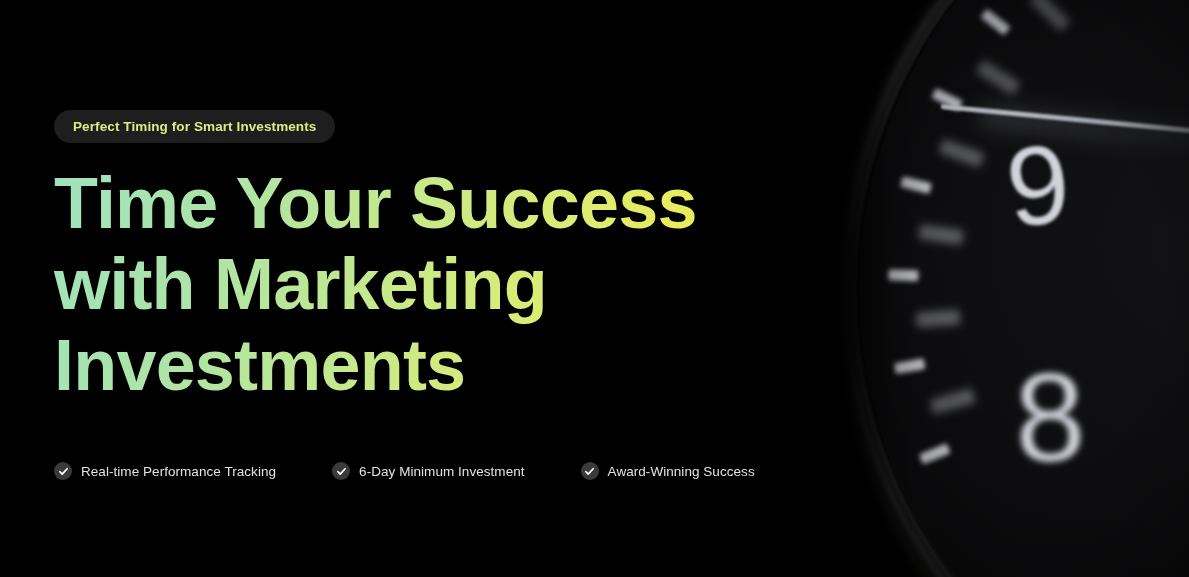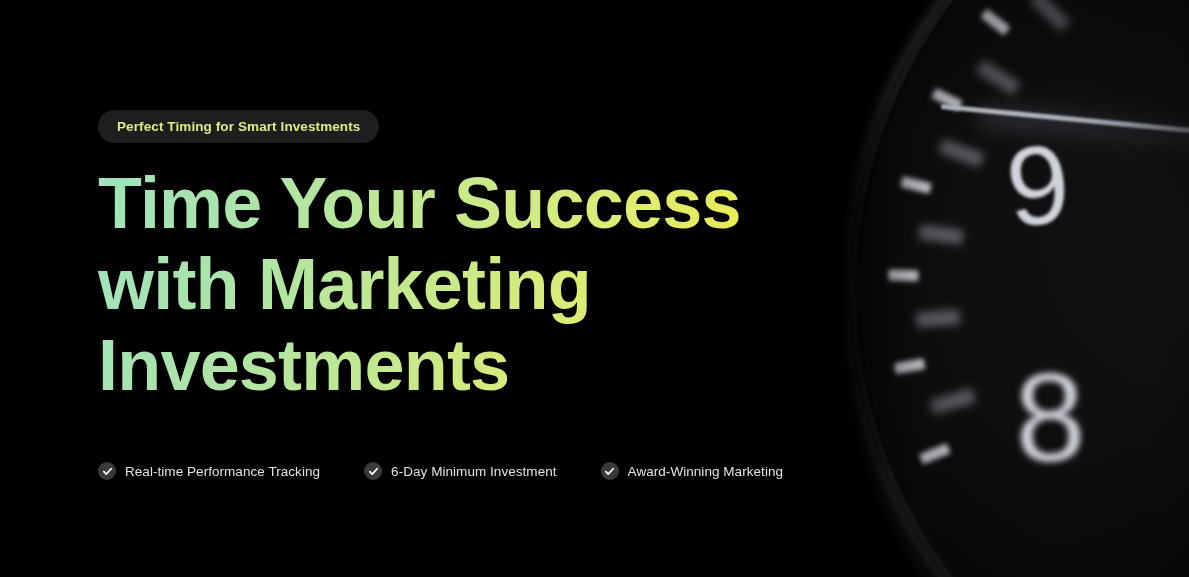--- a/index.html
+++ b/index.html
@@ -166,21 +166,20 @@
       radial-gradient(ellipse 78% 72% at 62% 50%, rgba(0,0,0,0) 40%, rgba(0,0,0,0.55) 100%);
   }
 
   
   .content {
     position: absolute;
     left: 54px;
     top: 0;
     width: 760px;
     height: 577px;
-    margin-left: 44px;
   }
 
   .badge {
     position: absolute;
     top: 110px;
     left: 0;
     display: inline-flex;
     align-items: center;
     height: 33px;
     padding: 0 19px;
@@ -215,21 +214,21 @@
     color: transparent;
     white-space: pre-line;
   }
 
   .features {
     position: absolute;
     top: 462px;
     left: 0;
     display: flex;
     align-items: center;
-    gap: 44px;
+    gap: 56px;
   }
   .feature {
     display: flex;
     align-items: center;
     gap: 9px;
     white-space: nowrap;
   }
   .check-icon {
     flex: 0 0 auto;
     width: 18px;
@@ -314,19 +313,19 @@
         </span>
         <span class="feature-label">6-Day Minimum Investment</span>
       </div>
 
       <div class="feature">
         <span class="check-icon">
           <svg width="11" height="11" viewBox="0 0 12 12" aria-hidden="true">
             <path d="M2 6.2 L4.6 8.8 L10 3" fill="none" stroke="#ffffff" stroke-width="1.9" stroke-linecap="round" stroke-linejoin="round"></path>
           </svg>
         </span>
-        <span class="feature-label">Award-Winning Marketing</span>
+        <span class="feature-label">Award-Winning Success</span>
       </div>
 
     </div>
   </div>
 
 </div>
 
 </body></html>

